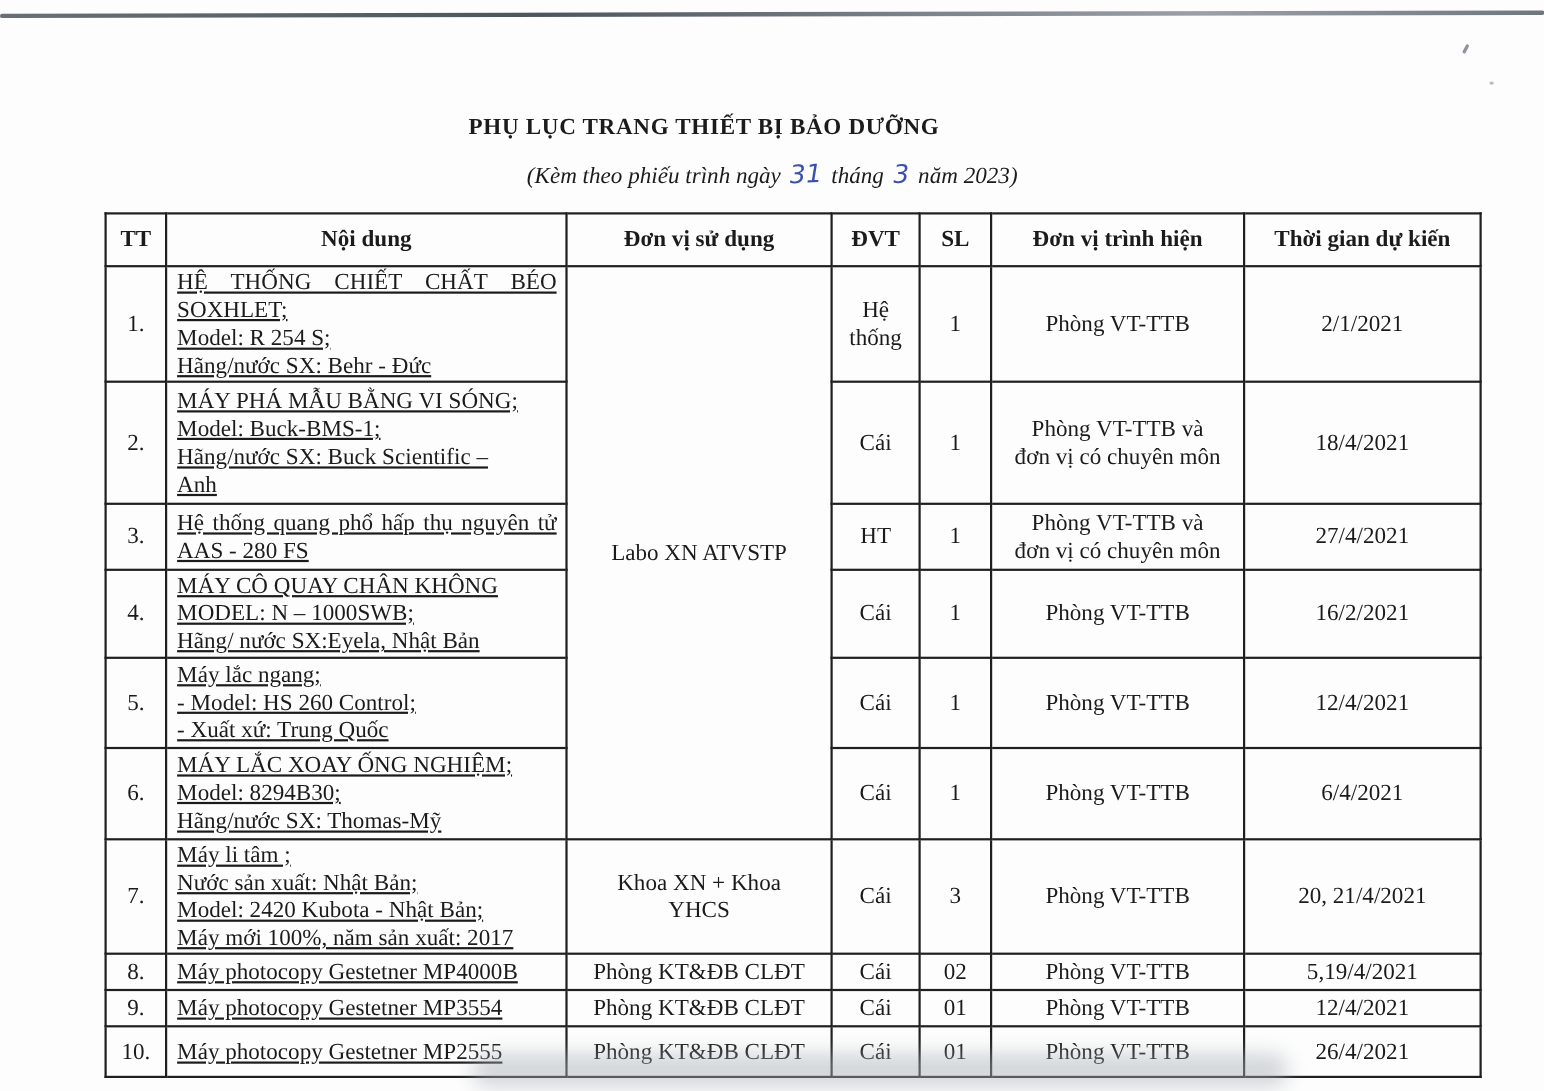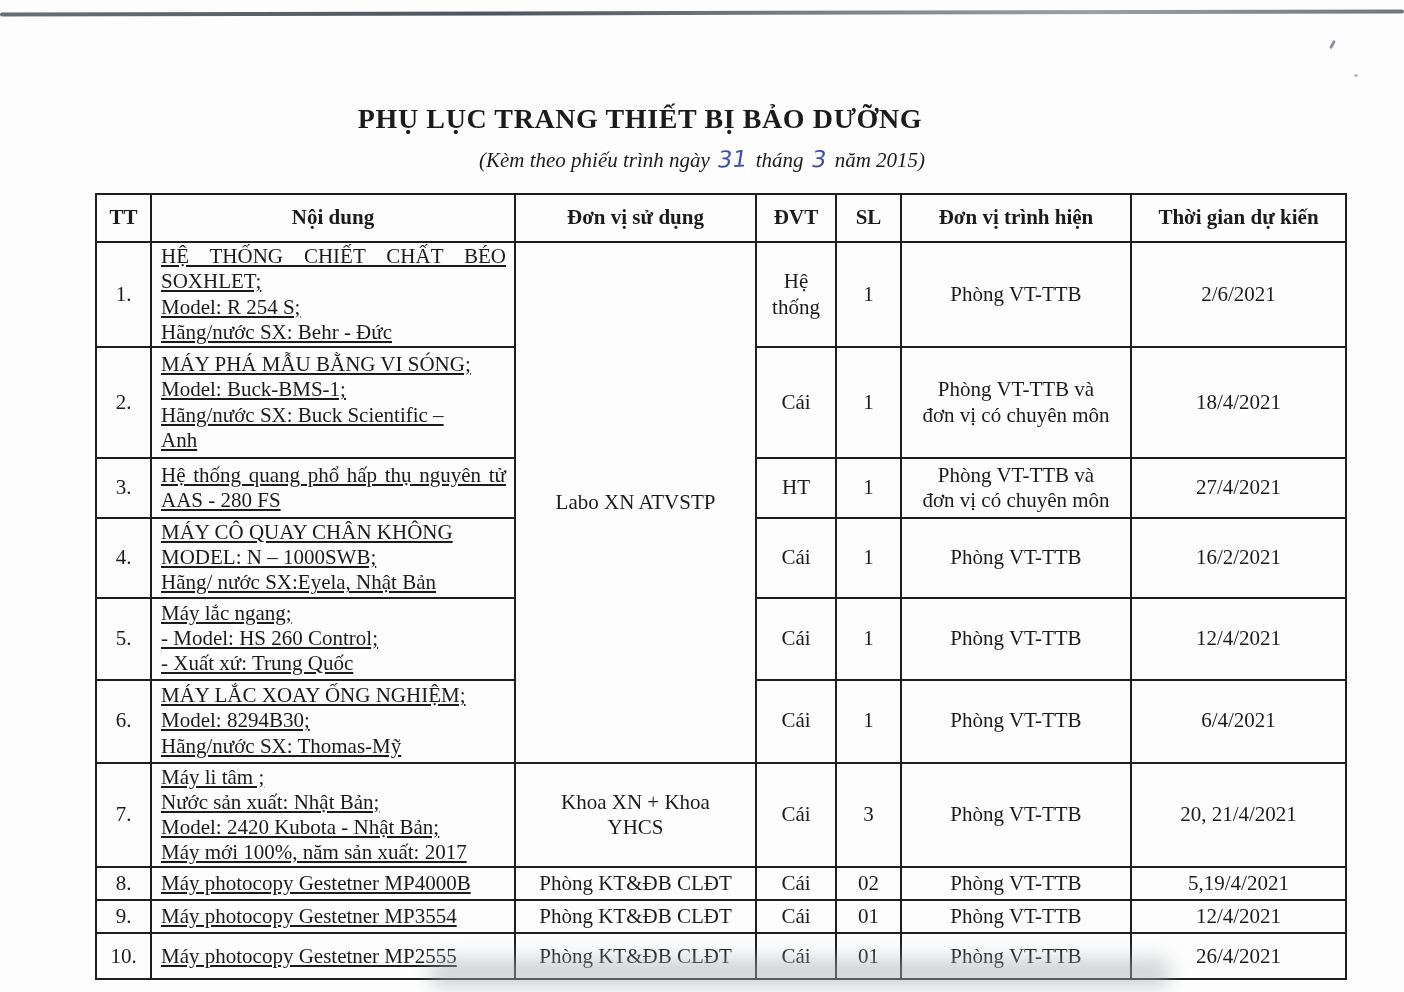--- a/index.html
+++ b/index.html
@@ -33,21 +33,21 @@
   .scan-bottom-blur{
     position:absolute;left:430px;top:958px;width:740px;height:30px;
     background:rgba(168,175,182,0.5);
     filter:blur(9px);
     border-radius:12px;
   }
   
   .doc-title{
     position:absolute;left:0;top:103px;width:1280px;
     text-align:center;
-    font-size:28px;font-weight:bold;letter-spacing:0.6px;
+    font-size:21px;font-weight:bold;letter-spacing:0.6px;
   }
   .doc-subtitle{
     position:absolute;left:0;top:146px;width:1404px;
     text-align:center;
     font-size:21px;font-style:italic;
   }
   .handwritten{
     font-family:"DejaVu Sans",sans-serif;
     font-style:italic;
     font-size:23px;
@@ -90,21 +90,21 @@
 <body>
 
 <div class="page">
 
   <div class="scan-top-line"></div>
   <div class="scan-speck-1"></div>
   <div class="scan-speck-2"></div>
 
   <div class="doc-title">PHỤ LỤC TRANG THIẾT BỊ BẢO DƯỠNG</div>
 
-  <div class="doc-subtitle"><span>(Kèm theo phiếu trình ngày</span> <span class="handwritten" style="color:#3b50ad">31</span> <span>tháng</span> <span class="handwritten" style="color:#3b50ad">3</span> <span>năm 2015)</span></div>
+  <div class="doc-subtitle"><span>(Kèm theo phiếu trình ngày</span> <span class="handwritten" style="color:#3b50ad">31</span> <span>tháng</span> <span class="handwritten" style="color:#3b50ad">3</span> <span>năm 2023)</span></div>
 
   <table class="appendix">
     <colgroup>
       <col style="width:55px">
         <col style="width:364px">
         <col style="width:241px">
       <col style="width:80px">
         <col style="width:65px">
         <col style="width:230px">
         <col style="width:215px">
@@ -123,21 +123,21 @@
     <tbody>
       <tr style="height:105px">
         <td class="cell-tt">1.</td>
         <td class="cell-content">HỆ THỐNG CHIẾT CHẤT BÉO SOXHLET;
 Model: R 254 S;
 Hãng/nước SX: Behr - Đức</td>
         <td class="cell-center" rowspan="6">Labo XN ATVSTP</td>
         <td class="cell-center">Hệ thống</td>
         <td class="cell-center">1</td>
         <td class="cell-center">Phòng VT-TTB</td>
-        <td class="cell-center">2/6/2021</td>
+        <td class="cell-center">2/1/2021</td>
       </tr>
       <tr style="height:111px">
         <td class="cell-tt">2.</td>
         <td class="cell-content">MÁY PHÁ MẪU BẰNG VI SÓNG;
 Model: Buck-BMS-1;
 Hãng/nước SX: Buck Scientific –
 Anh</td>
         <td class="cell-center">Cái</td>
         <td class="cell-center">1</td>
         <td class="cell-center">Phòng VT-TTB và

